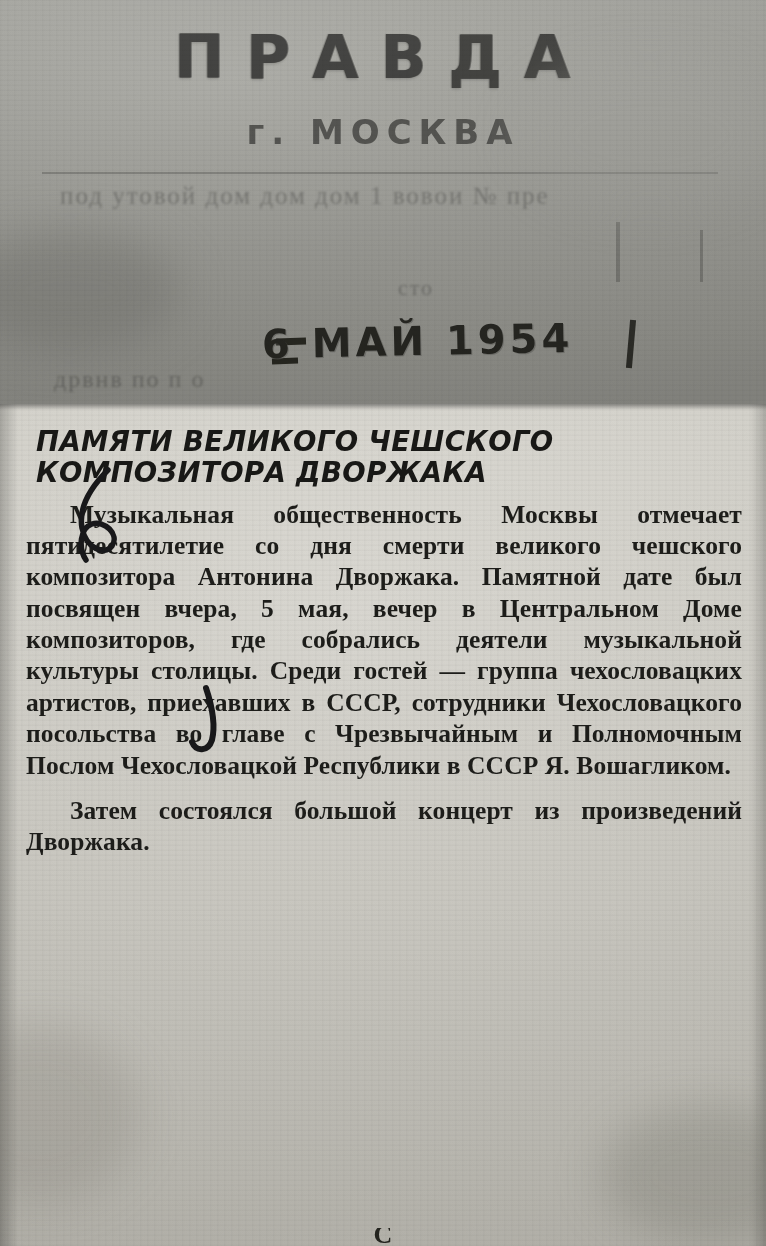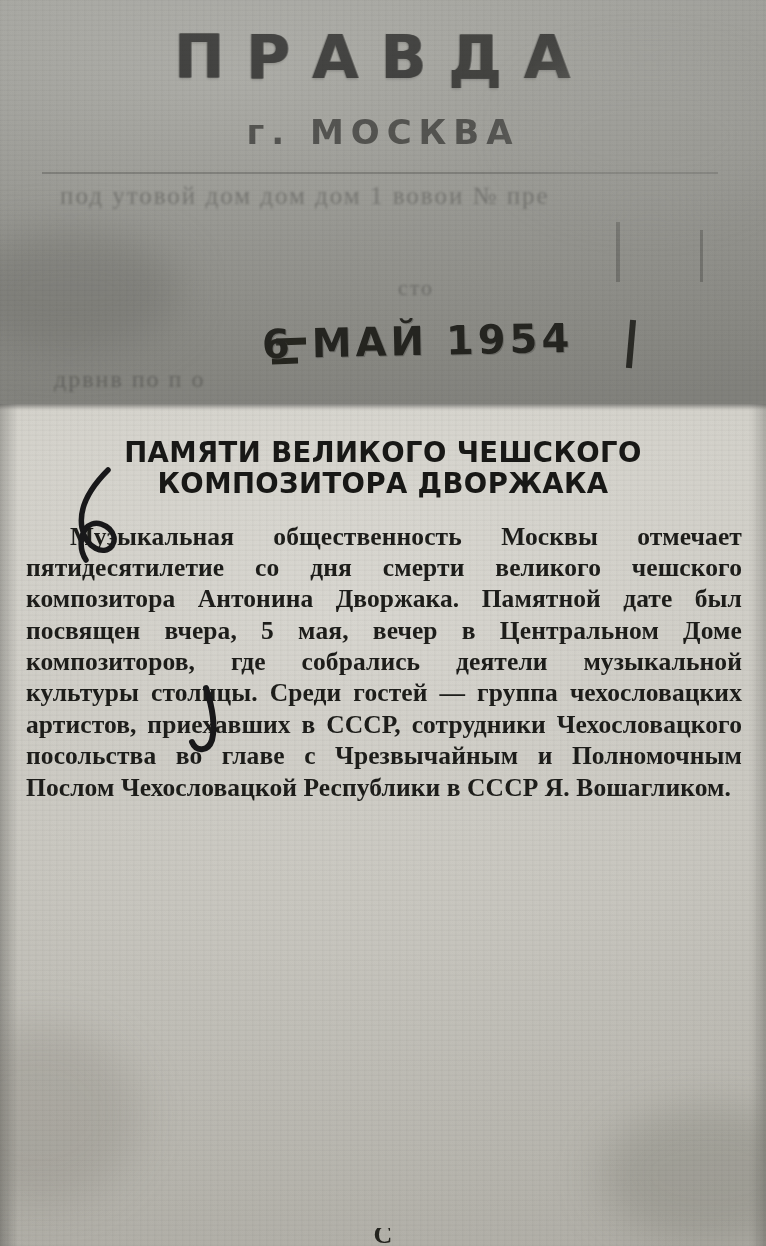--- a/index.html
+++ b/index.html
@@ -177,30 +177,30 @@
     background: linear-gradient(90deg, rgba(60,60,56,0.35), rgba(60,60,56,0));
   }
   #edge-right {
     position: absolute;
     right: 0; top: 0; width: 16px; height: 842px;
     background: linear-gradient(270deg, rgba(60,60,56,0.30), rgba(60,60,56,0));
   }
 
   #headline {
     position: relative;
-    margin: 11px;
+    margin: 0;
     padding: 22px 36px 0 36px;
-    text-align: center;
     font-family: "DejaVu Sans", sans-serif;
     font-weight: bold;
     font-size: 27.5px;
     line-height: 1.14;
     letter-spacing: 0.4px;
     color: #181816;
     z-index: 2;
+    font-style: italic;
   }
 
   #body-copy {
     position: relative;
     padding: 10px 24px 0 26px;
     z-index: 2;
   }
   #body-copy p {
     margin: 0 0 14px 0;
     text-indent: 44px;
@@ -268,20 +268,21 @@
 
   <div id="article">
     <div id="edge-top"></div>
     <div id="edge-left"></div>
     <div id="edge-right"></div>
 
     <h1 id="headline">ПАМЯТИ ВЕЛИКОГО ЧЕШСКОГО КОМПОЗИТОРА ДВОРЖАКА</h1>
 
     <div id="body-copy">
       <p>Музыкальная общественность Москвы отмечает пятидесятилетие со дня смерти великого чешского композитора Антонина Дворжака. Памятной дате был посвящен вчера, 5 мая, вечер в Центральном Доме композиторов, где собрались деятели музыкальной культуры столицы. Среди гостей — группа чехословацких артистов, приехавших в СССР, сотрудники Чехословацкого посольства во главе с Чрезвычайным и Полномочным Послом Чехословацкой Республики в СССР Я. Вошагликом.</p>
+      <p>Затем состоялся большой концерт из произведений Дворжака.</p>
     </div>
 
     <div id="cut-line">
       <span>С</span>
     </div>
 
     <div class="blotch" style="left:600px; top:700px; width:220px; height:140px; background:rgba(120,118,110,0.30);"></div>
     <div class="blotch" style="left:-60px; top:620px; width:200px; height:180px; background:rgba(130,128,120,0.25);"></div>
   </div>
 

